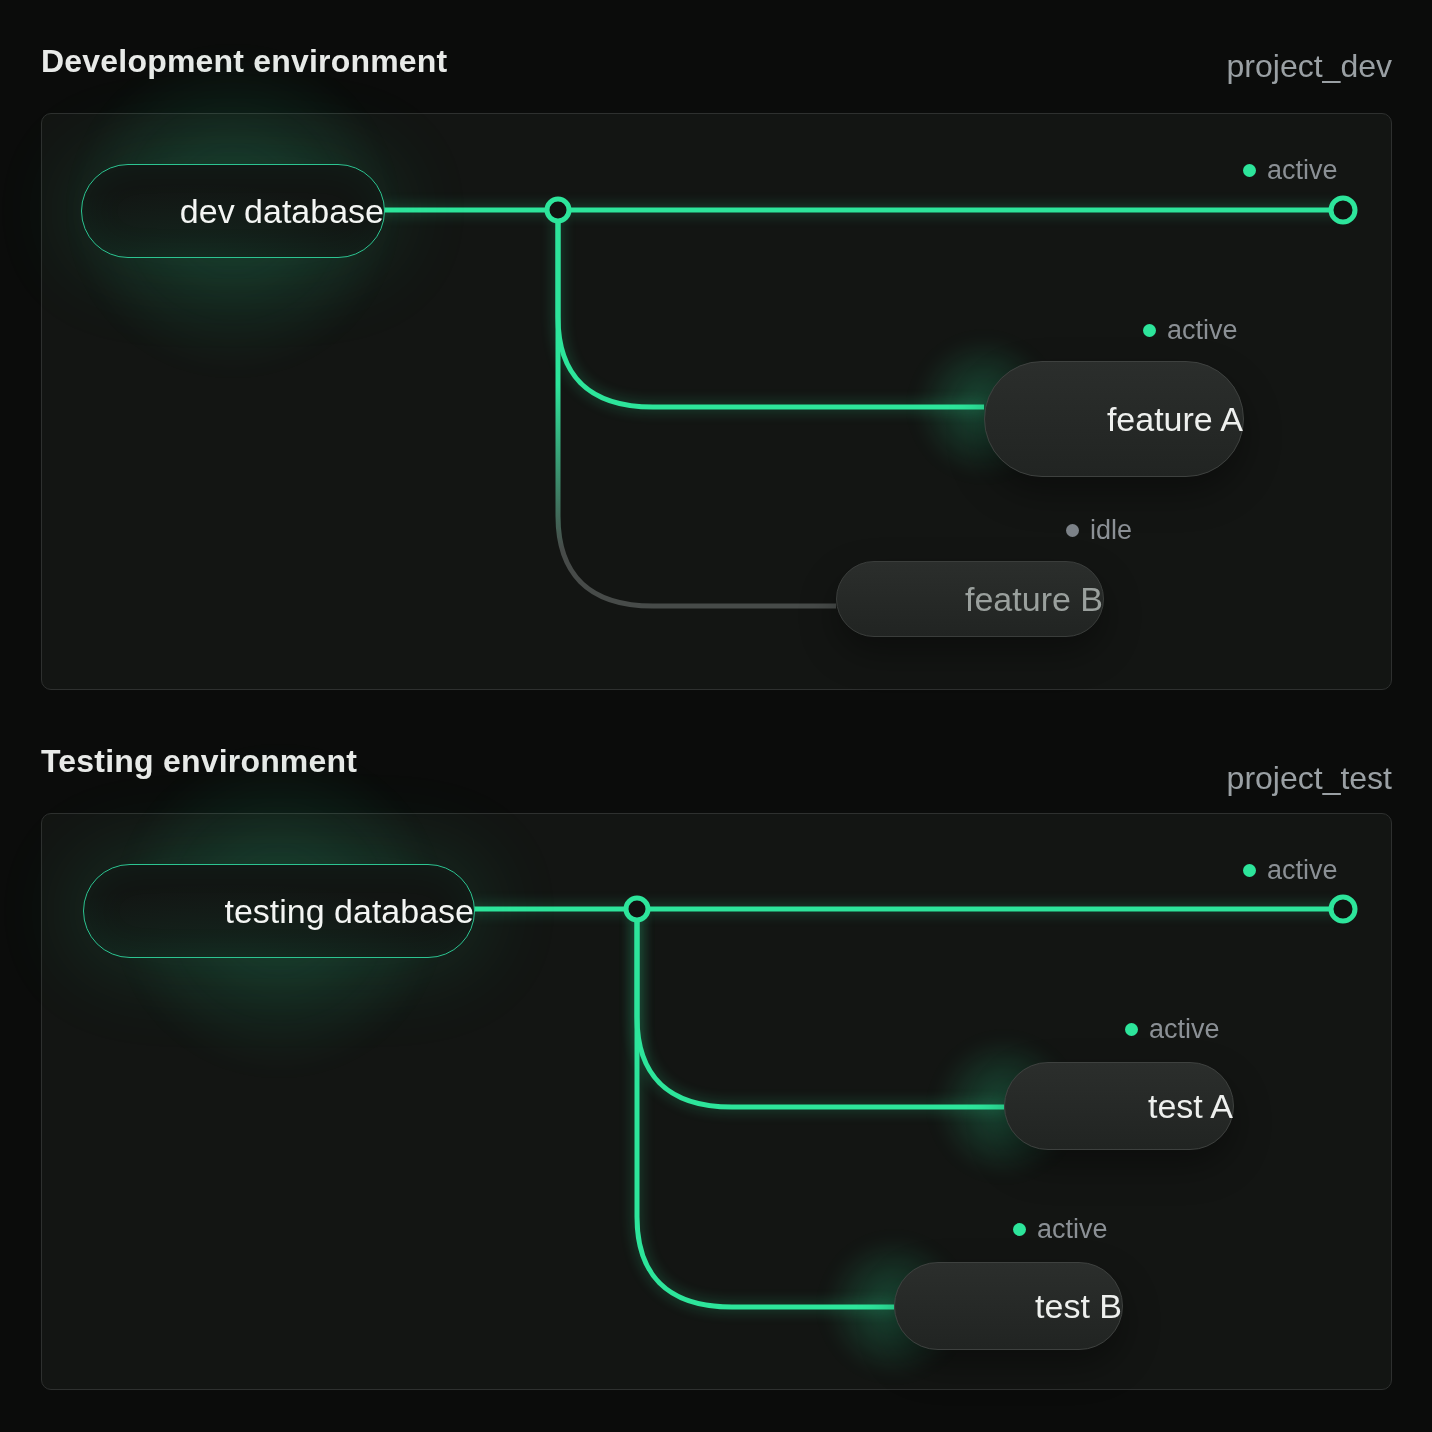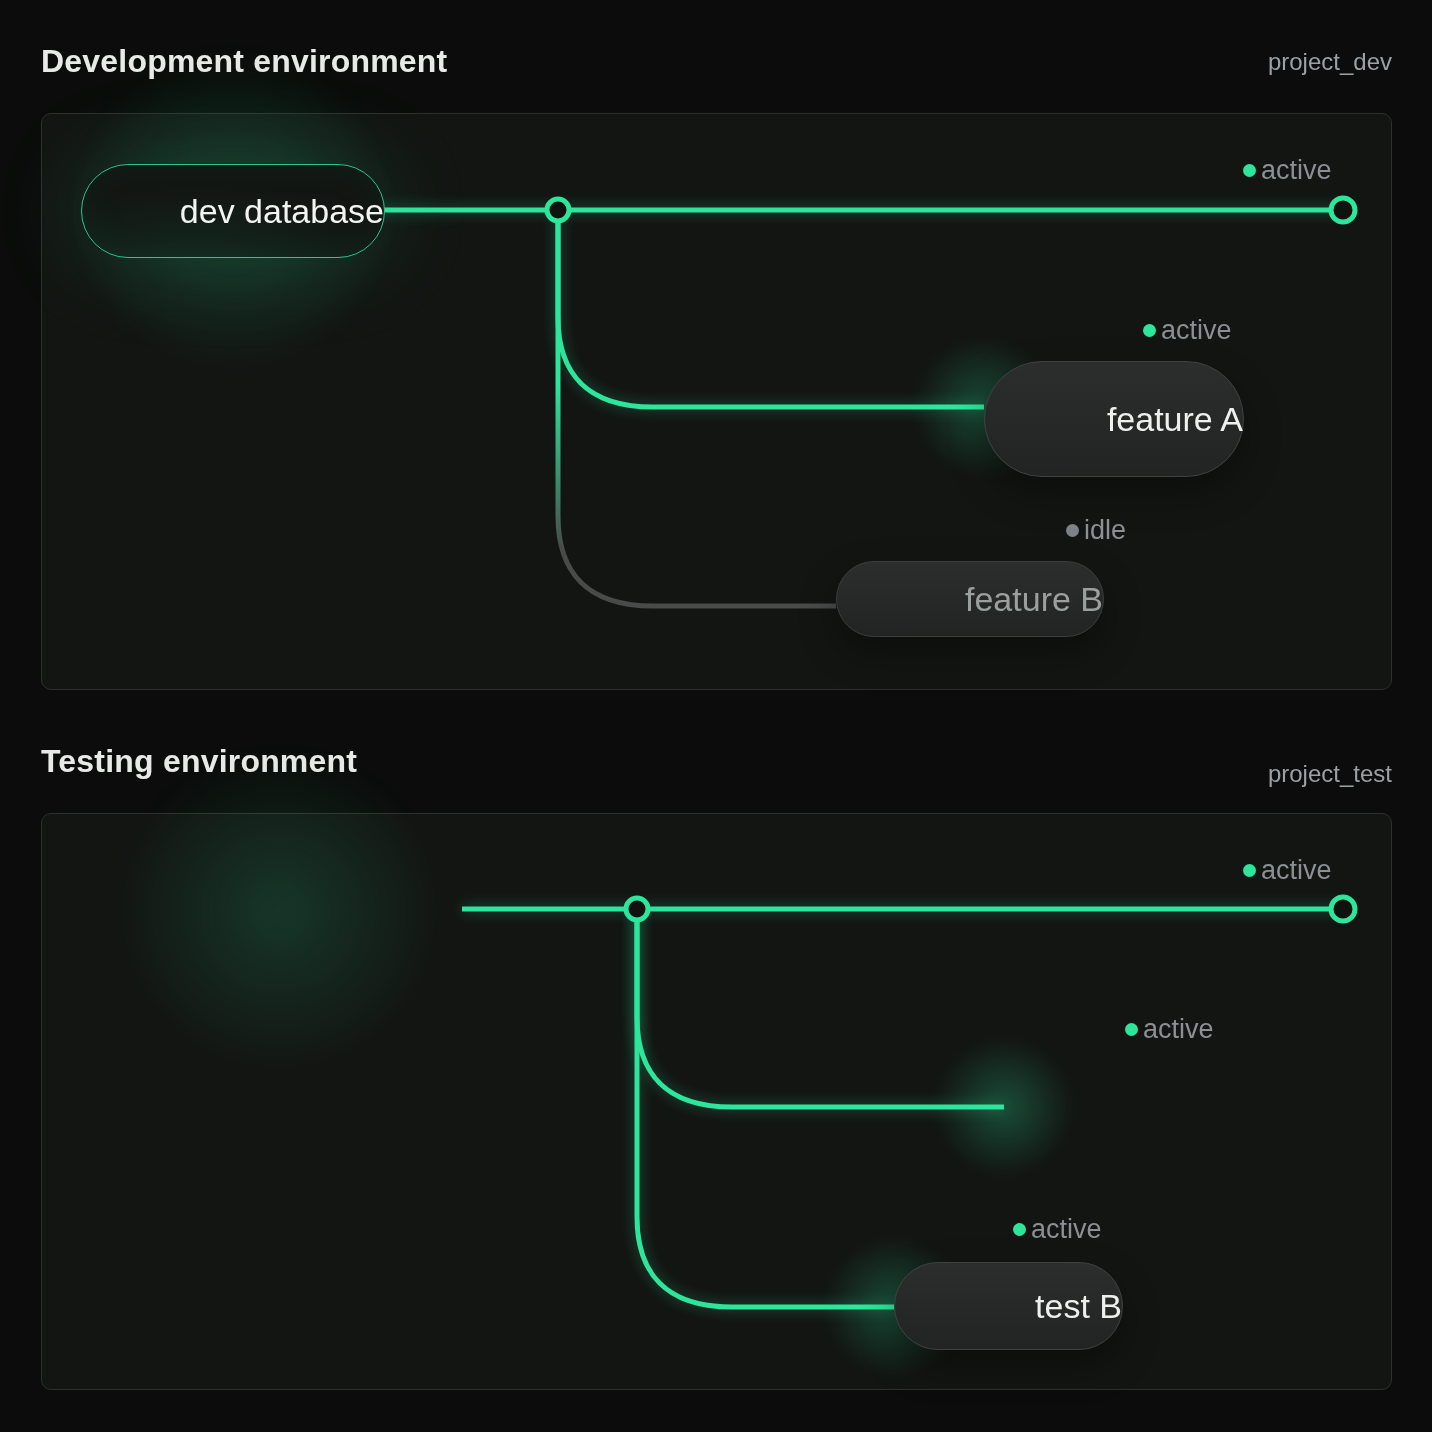--- a/index.html
+++ b/index.html
@@ -9,21 +9,21 @@
     font-family:"Liberation Sans",sans-serif;
     position:relative;
     overflow:hidden;
   }
   .sec-title{
     position:absolute;left:41px;
     font-size:32px;font-weight:700;color:#e8eae8;letter-spacing:.2px;
   }
   .project{
     position:absolute;right:40px;
-    font-size:24px;font-weight:400;color:#9aa0a4;text-align:right;
+    font-size:32px;font-weight:400;color:#9aa0a4;text-align:right;
   }
   .panel{
     position:absolute;left:41px;width:1351px;height:577px;
     background:#131513;
     border:1.5px solid #2e302f;border-radius:10px;
     box-sizing:border-box;
   }
   .panel svg{position:absolute;left:0;top:0;z-index:1;overflow:visible;}
   .line{fill:none;stroke-width:5px;}
   .green{stroke:#2de59b;}
@@ -44,21 +44,21 @@
     border:1.5px solid #2cc491;color:#f3f5f3;
     box-shadow:0 0 90px 8px rgba(45,229,155,.13), inset 0 0 40px rgba(45,229,155,.05);
   }
   .pill.branch{
     background:linear-gradient(180deg,#2b2e2c,#212422);
     border:1.5px solid #3e413f;color:#eef0ee;
     box-shadow:0 16px 36px rgba(0,0,0,.35);
   }
   .pill.dim{color:#9aa09d;border-color:#3a3d3b;}
   .status{
-    position:absolute;z-index:2;display:flex;align-items:center;gap:5px;
+    position:absolute;z-index:2;display:flex;align-items:center;gap:11px;
     font-size:27px;color:#8b9095;
   }
   .dot{width:13px;height:13px;border-radius:50%;flex:none;}
   .dot.active{background:#2de59b;}
   .dot.idle{background:#7c8288;}
 </style>
 </head>
 <body>
 
 <div class="sec-title" style="top:43px">Development environment</div>
@@ -119,29 +119,35 @@
   <div class="halo small" style="left:772px;top:413px;width:160px;height:160px"></div>
 
   <svg width="1348" height="574" viewBox="0 0 1348 574">
     <path class="line green glow" d="M595,95 V403 C595,458 623,493 690,493 H852"></path>
     <path class="line green glow" d="M595,95 V203 C595,258 623,293 690,293 H962"></path>
     <path class="line green glow" d="M420,95 H1301"></path>
     <circle class="ring" cx="595" cy="95" r="11"></circle>
     <circle class="ring" cx="1301" cy="95" r="12"></circle>
   </svg>
 
+  <div class="pill db" style="left:41px;top:50px;width:392px;height:94px">
+    <span>testing database</span>
+  </div>
 
   <div class="status" style="left:1201px;top:41px">
     <span class="dot active"></span>
     <span>active</span>
   </div>
 
   <div class="status" style="left:1083px;top:200px">
     <span class="dot active"></span>
     <span>active</span>
+  </div>
+  <div class="pill branch" style="left:962px;top:248px;width:230px;height:88px">
+    <span>test A</span>
   </div>
 
   <div class="status" style="left:971px;top:400px">
     <span class="dot active"></span>
     <span>active</span>
   </div>
   <div class="pill branch" style="left:852px;top:448px;width:229px;height:88px">
     <span>test B</span>
   </div>
 </div>

